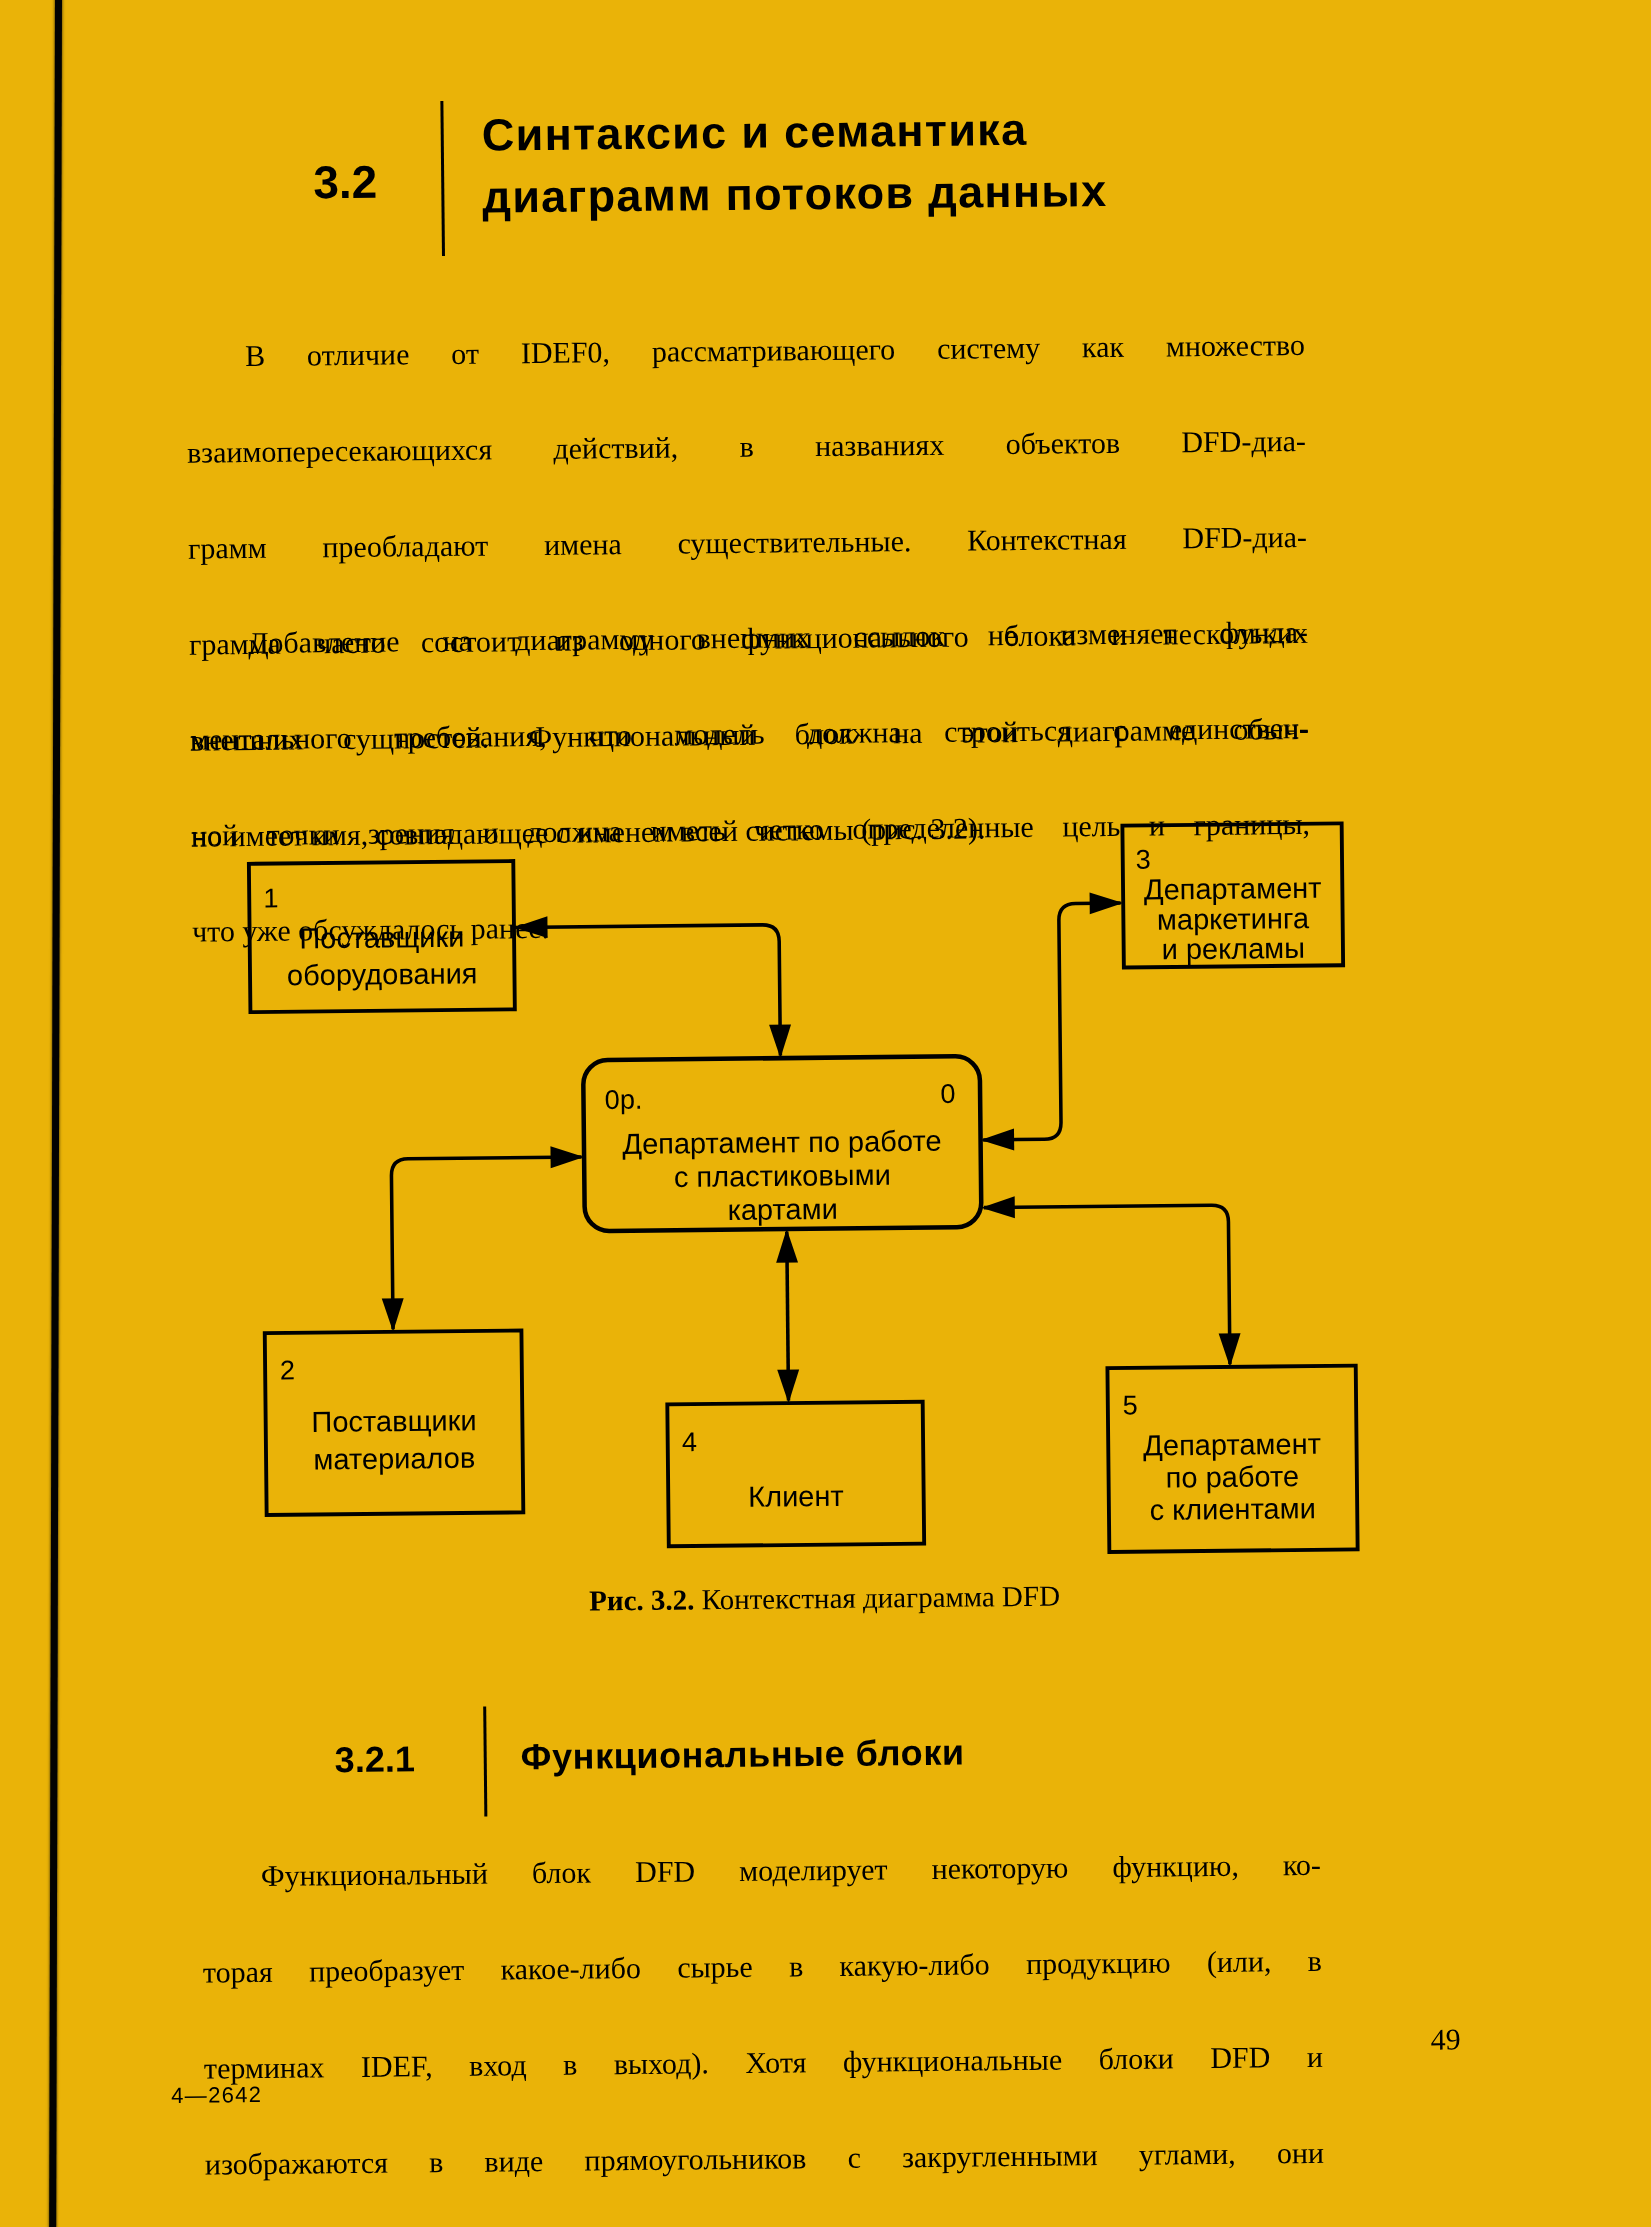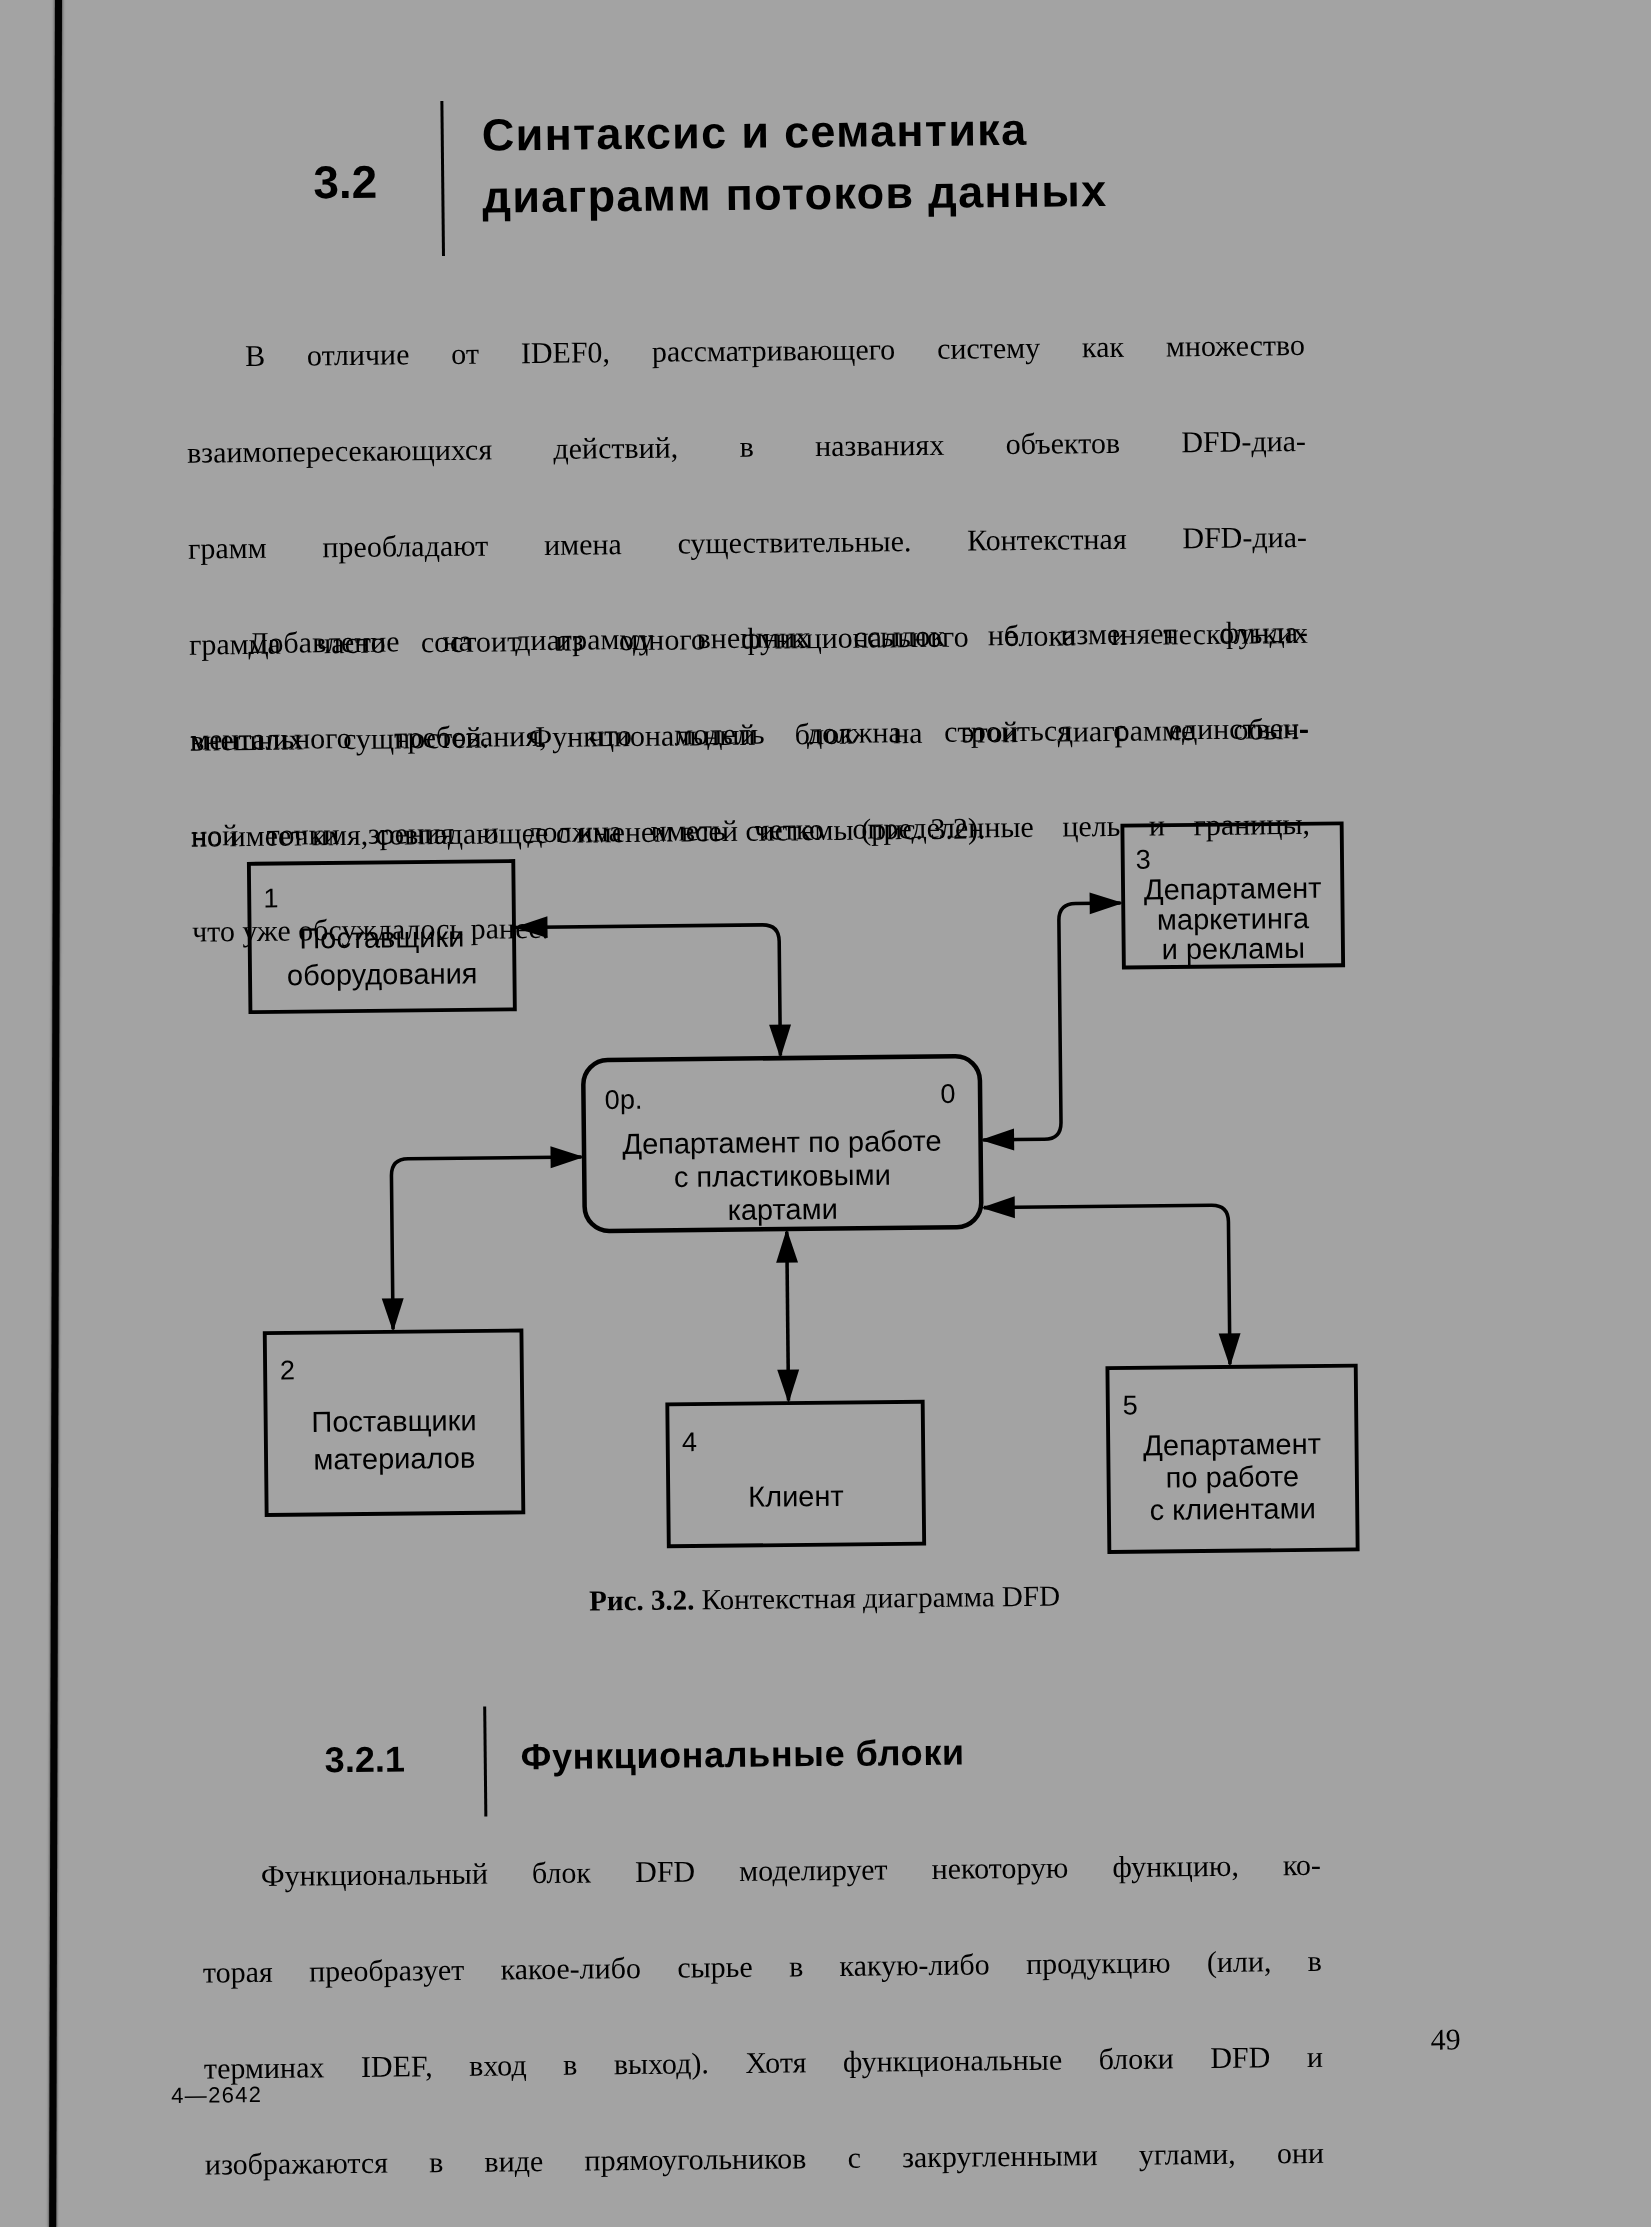--- a/index.html
+++ b/index.html
@@ -1,16 +1,16 @@
 <!DOCTYPE html>
 <html style="font-size:10.3px"><head>
 <meta charset="utf-8">
 <style>
   html,body { margin:0; padding:0; background:#fff; }
-  #page { position:relative; width:1651px; height:2227px; background:#a3a3a3; overflow:hidden;
+  #page { position:relative; width:1651px; height:2227px; background:#eab308; overflow:hidden;
           color:#000; font-family:"Liberation Serif", serif;text-decoration:underline; }
   .scan-edge { position:absolute; left:55px; top:-3.9px; width:6.5px; height:2235px; background:#020202;
                transform:rotate(0.15deg); transform-origin:top left; box-shadow:0 0 2.6px 0.6px rgba(0,0,0,.55); }
   .content { position:absolute; left:0; top:0; width:1651px; height:2227px;
              transform:rotate(-0.6deg); transform-origin:50% 50%; }
 
   
   .sec-num { position:absolute; left:323px; top:150px; font-family:"Liberation Sans",sans-serif;
              font-weight:bold; font-size:46px; }
   .sec-rule { position:absolute; left:451px; top:97px; width:3.2px; height:155px; background:#000; }
@@ -25,21 +25,21 @@
   .tline { text-align:justify; }
   .tline::after { content:""; display:inline-block; width:100%; height:0; }
   .tline.lastline { text-align:left; }
   .tline.lastline::after { content:none; }
   .tline.indent { text-indent:59px; }
 
   
   .caption { position:absolute; left:194px; top:1582px; width:1251px; text-align:center; font-size:29px; }
 
   
-  .sub-num { position:absolute; left:318px; top:1734px; font-family:"Liberation Sans",sans-serif;
+  .sub-num { position:absolute; left:328px; top:1734px; font-family:"Liberation Sans",sans-serif;
              font-weight:bold; font-size:36px; }
   .sub-rule { position:absolute; left:477px; top:1703px; width:3.2px; height:110px; background:#000; }
   .sub-title { position:absolute; left:514px; top:1733px; font-family:"Liberation Sans",sans-serif;
                font-weight:bold; font-size:36px; letter-spacing:0.6px; white-space:nowrap; }
 
   
   .page-num { position:absolute; left:1322px; top:2029px; width:129px; text-align:right; font-size:30px; }
   .print-code { position:absolute; left:161px; top:2076px; font-family:"Liberation Sans",sans-serif;
                 font-size:22px; letter-spacing:1.3px; }
 

